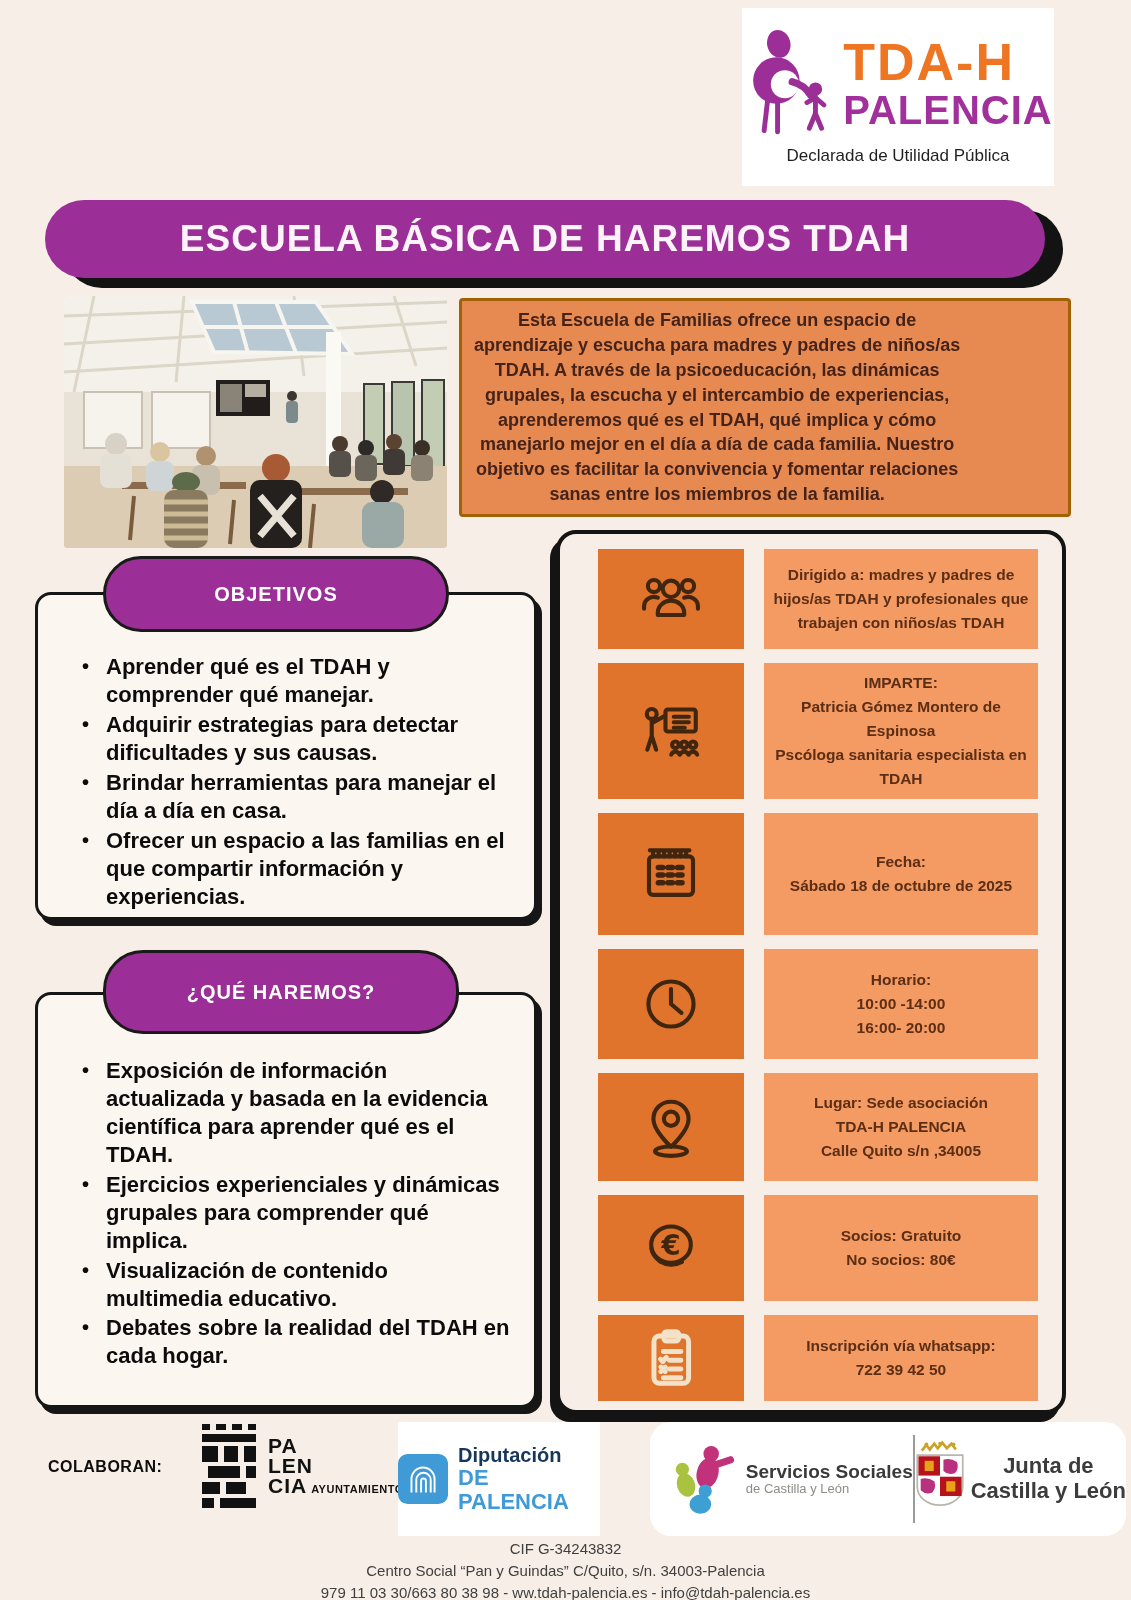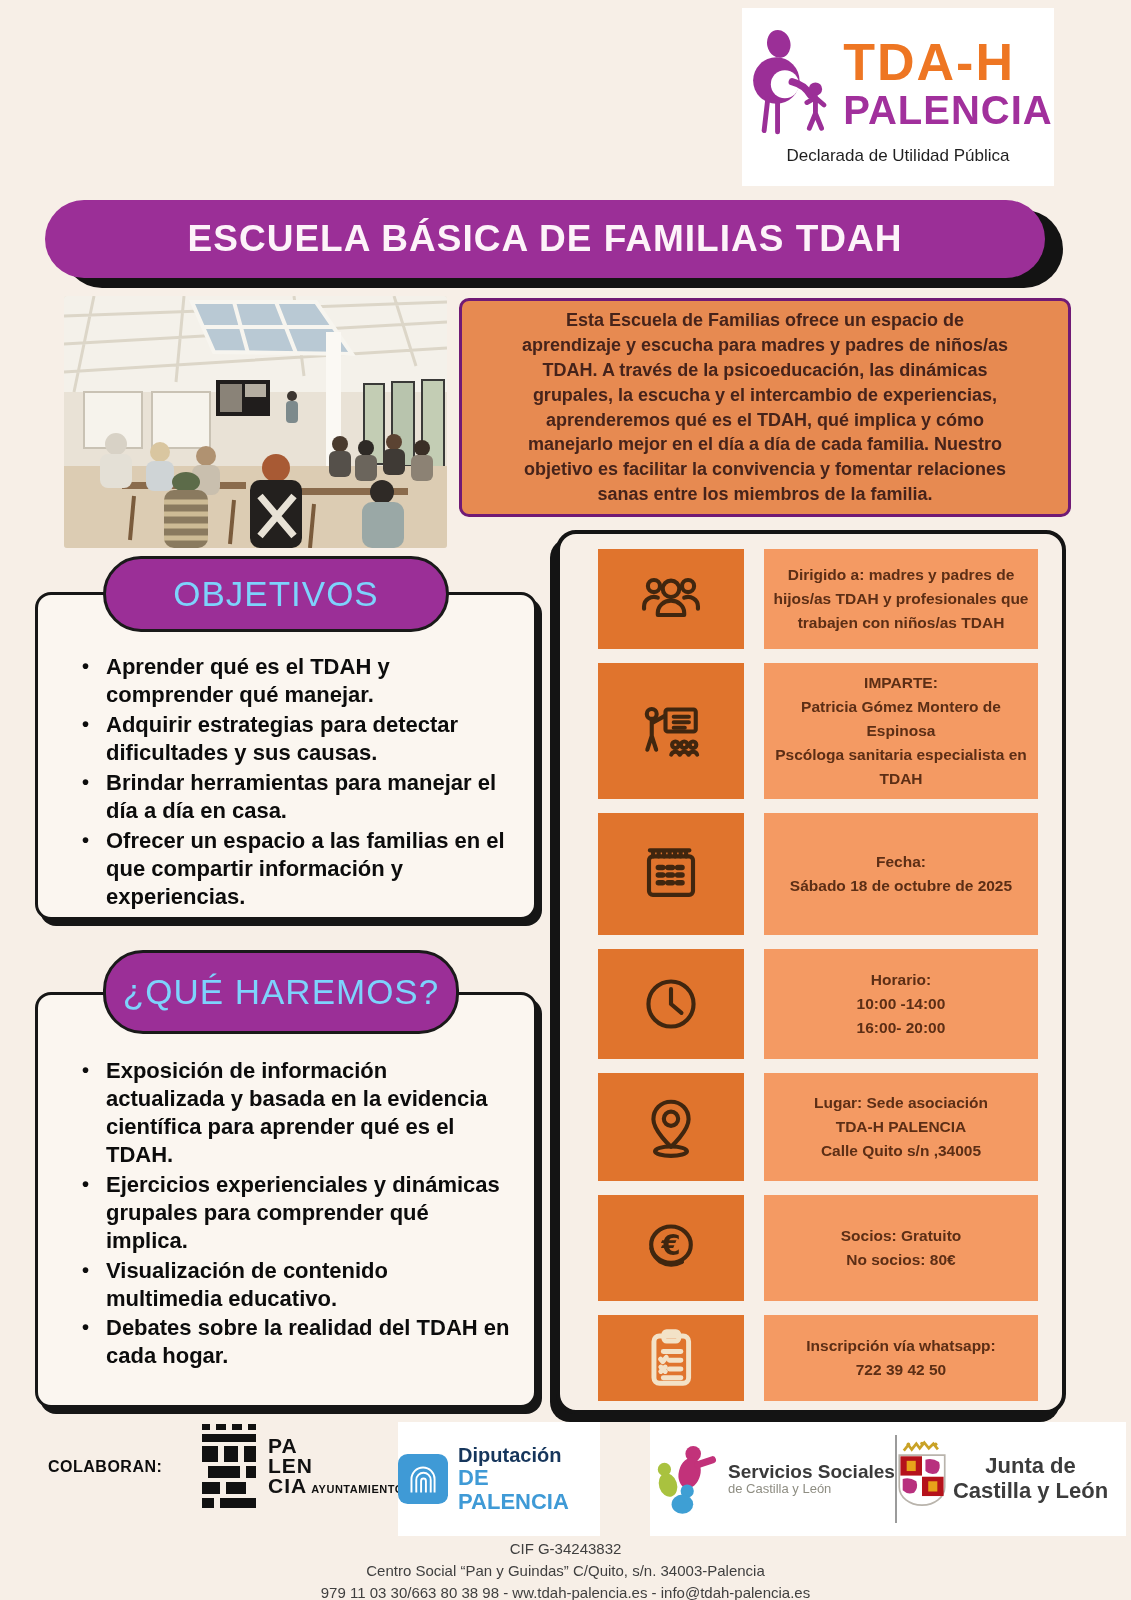--- a/index.html
+++ b/index.html
@@ -18,28 +18,28 @@
   
   .title-banner{position:absolute;left:45px;top:200px;width:1000px;height:78px;background:#9b2f97;
                 border-radius:40px;box-shadow:18px 10px 0 #131313;display:flex;align-items:center;justify-content:center;}
   .title-banner span{color:#fdf3f9;font-size:37px;font-weight:bold;letter-spacing:1px;}
 
   
   .photo{position:absolute;left:64px;top:296px;width:383px;height:252px;overflow:hidden;border-radius:3px;}
 
   
   .intro-box{position:absolute;left:459px;top:298px;width:606px;height:213px;background:#e78a51;
-             border:3px solid #701a75;border-radius:10px;display:flex;align-items:center;justify-content:center;}
+             border:3px solid #a16207;border-radius:4px;display:flex;align-items:center;}
   .intro-box .txt{color:#46231a;font-size:18px;font-weight:bold;text-align:center;line-height:1.38;
                   white-space:pre-line;padding:0 12px;}
 
   
   .pill{position:absolute;background:#9b2f97;border:3px solid #1a1a1a;border-radius:40px;
         display:flex;align-items:center;justify-content:center;z-index:3;}
-  .pill span{color:#7dd3fc;font-size:35px;font-weight:normal;letter-spacing:1px;}
+  .pill span{color:#ffffff;font-size:20px;font-weight:bold;letter-spacing:1px;}
   .pill-obj{left:103px;top:556px;width:340px;height:70px;}
   .pill-qh{left:103px;top:950px;width:350px;height:78px;}
   .white-box{position:absolute;background:#fbf6f0;border:3px solid #161616;border-radius:16px;
              box-shadow:5px 6px 0 #161616;z-index:2;}
   .box-obj{left:35px;top:592px;width:496px;height:322px;}
   .box-qh{left:35px;top:992px;width:496px;height:410px;}
   .bullets{margin:0;padding:58px 24px 0 44px;list-style:none;}
   .box-qh .bullets{padding-top:62px;}
   .bullets li{position:relative;color:#0c0c0c;font-size:22px;font-weight:bold;line-height:1.27;
               padding-left:24px;margin-bottom:2px;}
@@ -63,21 +63,21 @@
   .colab-label{position:absolute;left:48px;top:1458px;color:#0d0d0d;font-size:16px;font-weight:bold;letter-spacing:0.5px;}
   .ayto{position:absolute;left:198px;top:1424px;display:flex;align-items:center;gap:8px;}
   .ayto-text{display:flex;flex-direction:column;line-height:0.95;color:#111;}
   .ayto-text .ln{font-size:21px;font-weight:bold;letter-spacing:1px;}
   .ayto-suffix{font-size:11px;font-weight:bold;margin-left:4px;letter-spacing:0.5px;}
   .white-card{position:absolute;background:#ffffff;display:flex;align-items:center;}
   .card-dip{left:398px;top:1422px;width:202px;height:114px;justify-content:center;gap:10px;}
   .dip-text{display:flex;flex-direction:column;line-height:1.05;}
   .dip-l1{color:#16365c;font-size:20px;font-weight:bold;}
   .dip-l2{color:#3f9ad6;font-size:22px;font-weight:bold;}
-  .card-right{left:650px;top:1422px;width:476px;height:114px;justify-content:flex-start;}
+  .card-right{left:650px;top:1422px;width:476px;height:114px;justify-content:flex-end;border-radius:21px;}
   .ss-group{display:flex;align-items:center;gap:6px;}
   .ss-text{display:flex;flex-direction:column;line-height:1.05;}
   .ss-l1{color:#3a3a3a;font-size:19px;font-weight:bold;}
   .ss-l2{color:#8e8d82;font-size:13px;}
   .v-divider{width:2px;height:88px;background:#9b9b9b;}
   .junta-group{display:flex;align-items:center;gap:6px;}
   .junta-text{color:#3c3c3c;font-size:22px;font-weight:bold;line-height:1.12;text-align:center;}
 
   
   .footer{position:absolute;left:0;top:1538px;width:100%;text-align:center;color:#3f3f3f;
@@ -103,21 +103,21 @@
       </svg>
       <div class="logo-text">
         <span class="logo-title">TDA-H</span>
         <span class="logo-subtitle">PALENCIA</span>
       </div>
     </div>
     <div class="logo-tagline">Declarada de Utilidad Pública</div>
   </div>
 
   <div class="title-banner">
-    <span>ESCUELA BÁSICA DE FAMILIAS TDAH</span>
+    <span>ESCUELA BÁSICA DE HAREMOS TDAH</span>
   </div>
 
   <div class="photo">
     <svg width="383" height="252" viewBox="0 0 383 252">
       <rect x="0" y="0" width="383" height="252" fill="#e9e2d6"></rect>
       <rect x="0" y="0" width="383" height="96" fill="#f4f1ea"></rect>
       <path d="M0,20 L383,6 M0,48 L383,26 M0,76 L383,52 M30,0 L10,96 M120,0 L112,86 M230,0 L240,80 M330,0 L352,70" stroke="#dcd6c8" stroke-width="3" fill="none"></path>
       <polygon points="128,6 252,6 288,58 150,56" fill="#b9c9d4" stroke="#f7f5ef" stroke-width="4"></polygon>
       <path d="M170,6 L184,57 M212,6 L232,57 M140,31 L270,31" stroke="#f7f5ef" stroke-width="4" fill="none"></path>
       <rect x="262" y="36" width="15" height="140" fill="#fbf9f4"></rect>

